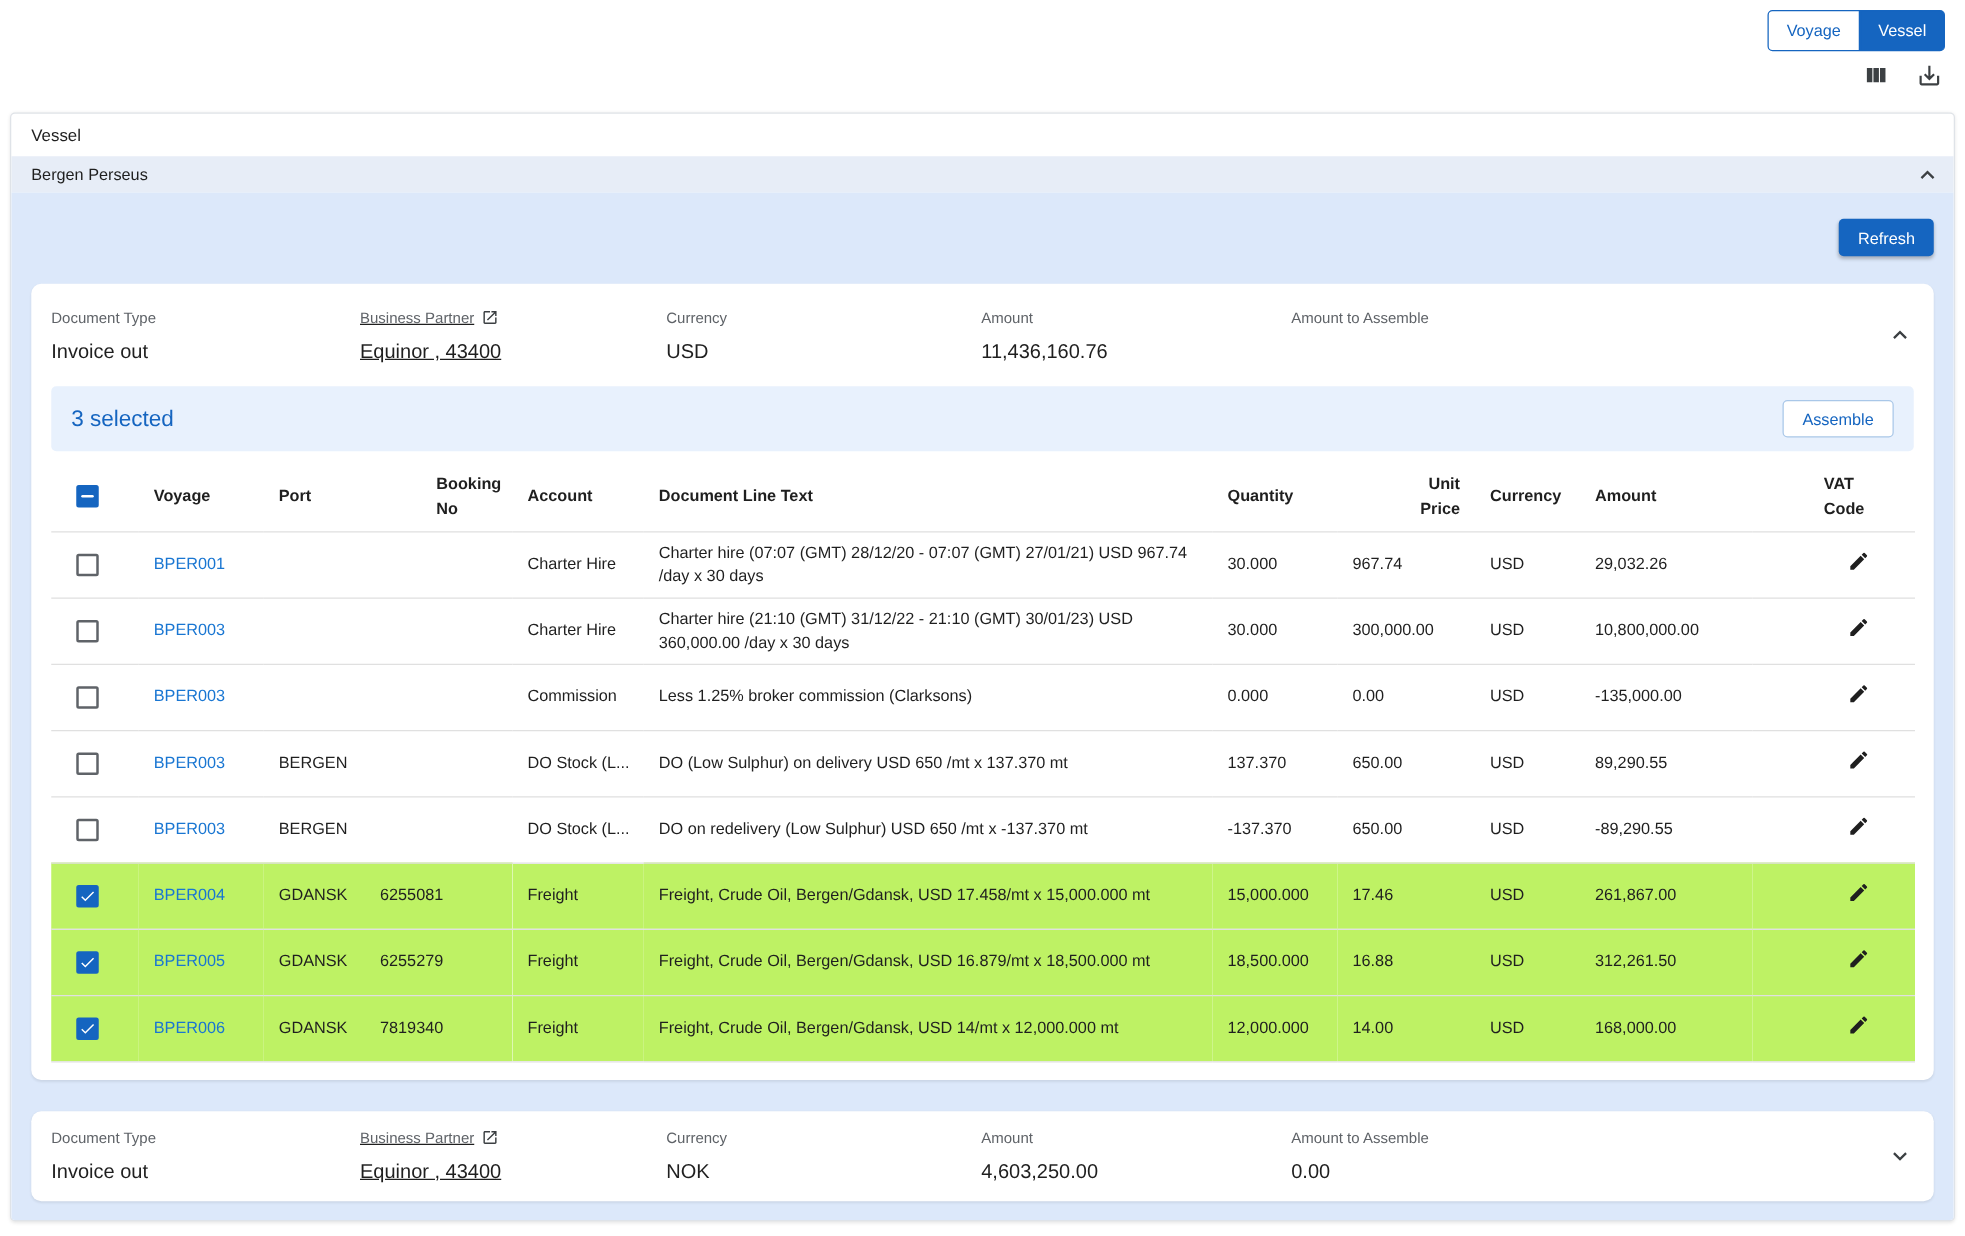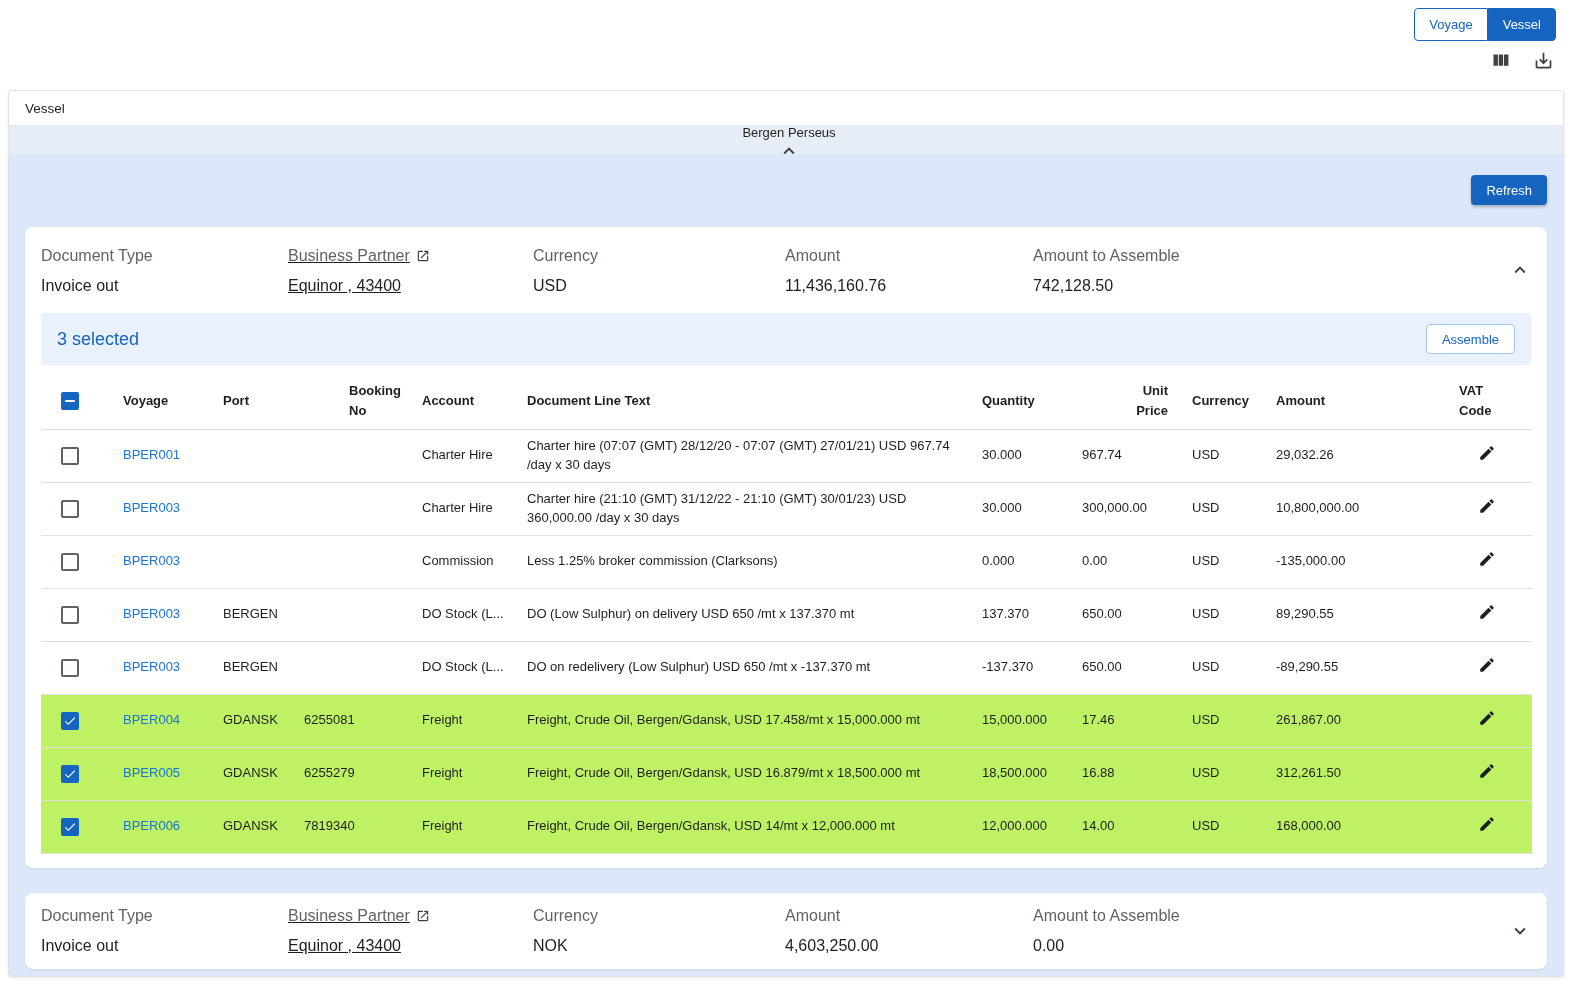--- a/index.html
+++ b/index.html
@@ -28,41 +28,41 @@
   
   .main-card {
     position: absolute; left: 8px; right: 8px; top: 90px; bottom: 12px;
     background: #fff; border: 1px solid #dfe3e8; border-radius: 4px;
     box-shadow: 0 1px 3px rgba(0,0,0,0.10);
     display: flex; flex-direction: column; overflow: hidden;
   }
   .panel-title { padding: 10px 16px 9px; font-size: 13.5px; color: #1f1f1f; }
   .accordion-header {
     height: 29px; background: #e7edf7; display: flex; align-items: center;
-    justify-content: space-between; padding: 0 10px 0 16px; cursor: pointer; font-size: 13px; flex-direction: column;
+    justify-content: space-between; padding: 0 10px 0 16px; cursor: pointer; font-size: 13px;
   }
   .accordion-content { flex: 1; background: #dce8fa; padding: 0 16px 10px; overflow: hidden; }
 
   .refresh-row { display: flex; justify-content: flex-end; padding-top: 21px; }
   .refresh-btn {
     background: #1565c0; color: #fff; border: none; border-radius: 4px; height: 30px;
     padding: 0 15px; font: 500 13px "Liberation Sans", sans-serif; cursor: pointer;
     box-shadow: 0 2px 3px rgba(0,0,0,0.25);
   }
 
   
   .doc-card {
     background: #fff; border-radius: 8px; margin-top: 22px; padding: 0 16px;
     box-shadow: 0 1px 2px rgba(0,0,0,0.08);
   }
   .doc-card.first { padding-bottom: 14px; }
   .doc-card.collapsed { margin-top: 25px; }
   .doc-summary { display: flex; align-items: flex-start; padding: 20px 0 18px; position: relative; }
   .doc-card.collapsed .doc-summary { padding: 14px 0 14px; }
-  .field-label { font-size: 16px; color: #5f6368; display: flex; align-items: center; gap: 6px; }
+  .field-label { font-size: 12px; color: #5f6368; display: flex; align-items: center; gap: 6px; }
   .field-value { font-size: 16px; color: #1f1f1f; margin-top: 12px; }
   .fw1 { width: 247px; } .fw2 { width: 245px; text-decoration: underline; } .fw3 { width: 252px; } .fw4 { width: 248px; } .fw5 { flex: 1; }
   .summary-chevron { position: absolute; right: 0; top: 50%; transform: translateY(-50%); }
   .ext-icon { display: inline-flex; cursor: pointer; }
 
   
   .selection-bar {
     background: #e8f1fd; border-radius: 4px; height: 52px;
     display: flex; align-items: center; justify-content: space-between; padding: 0 16px;
   }
@@ -155,21 +155,20 @@
         <div class="field fw3">
           <div class="field-label">Currency</div>
           <div class="field-value">USD</div>
         </div>
         <div class="field fw4">
           <div class="field-label">Amount</div>
           <div class="field-value">11,436,160.76</div>
         </div>
         <div class="field fw5">
           <div class="field-label">Amount to Assemble</div>
-          <div class="field-value">742,128.50</div>
         </div>
         <span class="icon-btn summary-chevron">
           <svg viewBox="0 0 24 24" width="22" height="22">
               <path fill="#3c4043" d="M12 8l-6 6 1.41 1.41L12 10.83l4.59 4.58L18 14z"></path>
             </svg>
         </span>
       </div>
 
       <div class="selection-bar">
         <span class="selected-count">3 selected</span>

